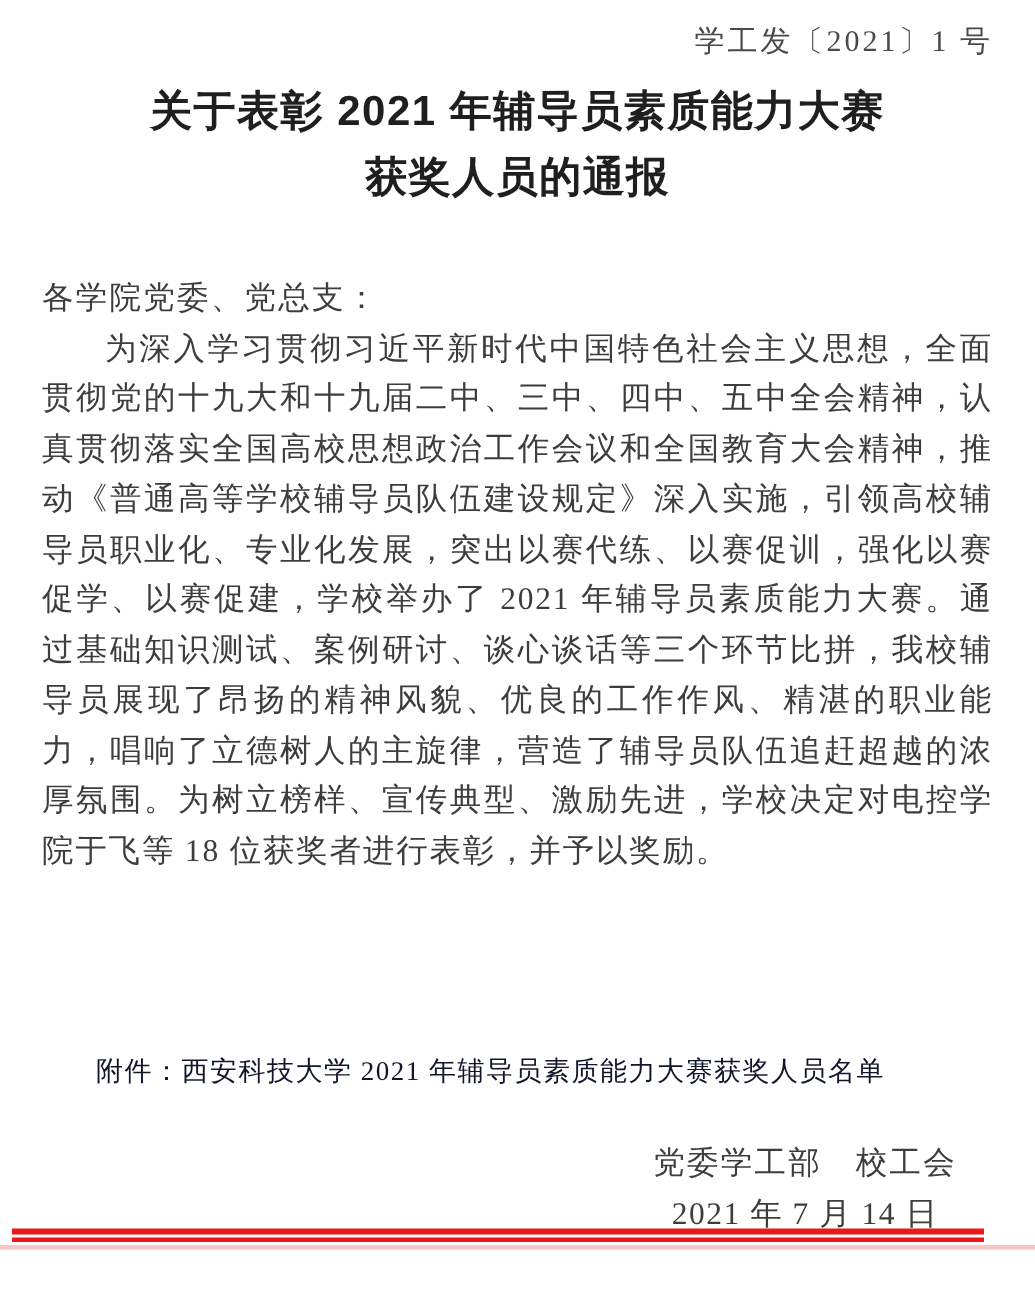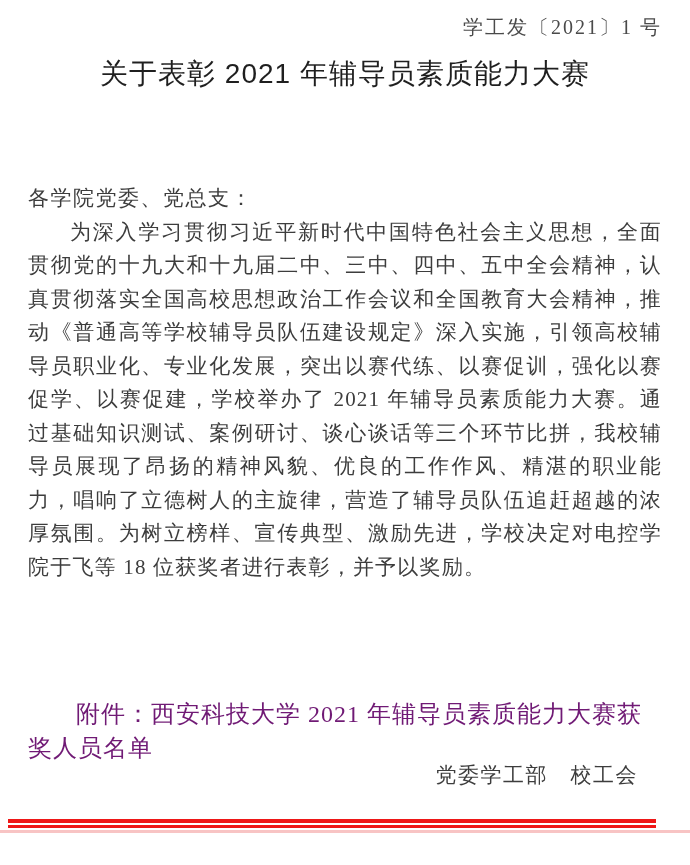--- a/index.html
+++ b/index.html
@@ -23,21 +23,21 @@
     color: #4a4a4a;
     text-align: right;
   }
   .title-block {
     position: absolute;
     top: 52px;
     left: 0;
     width: 100%;
     text-align: center;
     font-family: "Liberation Sans", "DejaVu Sans", sans-serif;
-    font-weight: 400;
+    font-weight: 700;
     color: #1f1f1f;
   }
   .title-line {
     font-size: 28px;
     line-height: 44px;
     letter-spacing: 1px;
   }
   .body-block {
     position: absolute;
     top: 150px;
@@ -49,25 +49,25 @@
     text-align: justify;
     color: #3d3d3d;
   }
   .salutation { text-align: left; letter-spacing: 1.5px; margin-top: 32px; }
   .para { text-indent: 2em; margin: 0; }
   .attachment {
     position: absolute;
     top: 698px;
     left: 28px;
     width: 634px;
-    font-size: 24px;
+    font-size: 18px;
     line-height: 33.5px;
     letter-spacing: 1px;
     text-indent: 2em;
-    color: #701a75;
+    color: #0f172a;
   }
   .signature-block {
     position: absolute;
     top: 758px;
     right: 52px;
     text-align: center;
     font-size: 21px;
     line-height: 34px;
     letter-spacing: 1.5px;
     color: #3d3d3d;
@@ -97,29 +97,31 @@
 </style>
 </head>
 <body>
 
 <div class="page" style="--rule-red: #ee1717; --rule-red-faint: #f6b5b5;">
 
   <div class="doc-number">学工发〔2021〕1 号</div>
 
   <div class="title-block">
     <div class="title-line">关于表彰 2021 年辅导员素质能力大赛</div>
+    <div class="title-line">获奖人员的通报</div>
   </div>
 
   <div class="body-block">
     <div class="salutation">各学院党委、党总支：</div>
     <p class="para">为深入学习贯彻习近平新时代中国特色社会主义思想，全面贯彻党的十九大和十九届二中、三中、四中、五中全会精神，认真贯彻落实全国高校思想政治工作会议和全国教育大会精神，推动《普通高等学校辅导员队伍建设规定》深入实施，引领高校辅导员职业化、专业化发展，突出以赛代练、以赛促训，强化以赛促学、以赛促建，学校举办了 2021 年辅导员素质能力大赛。通过基础知识测试、案例研讨、谈心谈话等三个环节比拼，我校辅导员展现了昂扬的精神风貌、优良的工作作风、精湛的职业能力，唱响了立德树人的主旋律，营造了辅导员队伍追赶超越的浓厚氛围。为树立榜样、宣传典型、激励先进，学校决定对电控学院于飞等 18 位获奖者进行表彰，并予以奖励。</p>
   </div>
 
   <div class="attachment">附件：西安科技大学 2021 年辅导员素质能力大赛获奖人员名单</div>
 
   <div class="signature-block">
     <div class="sig-line">党委学工部　校工会</div>
+    <div class="date-line">2021 年 7 月 14 日</div>
   </div>
 
   <div class="red-rule"></div>
   <div class="red-rule-faint"></div>
 
 </div>
 
 </body></html>

